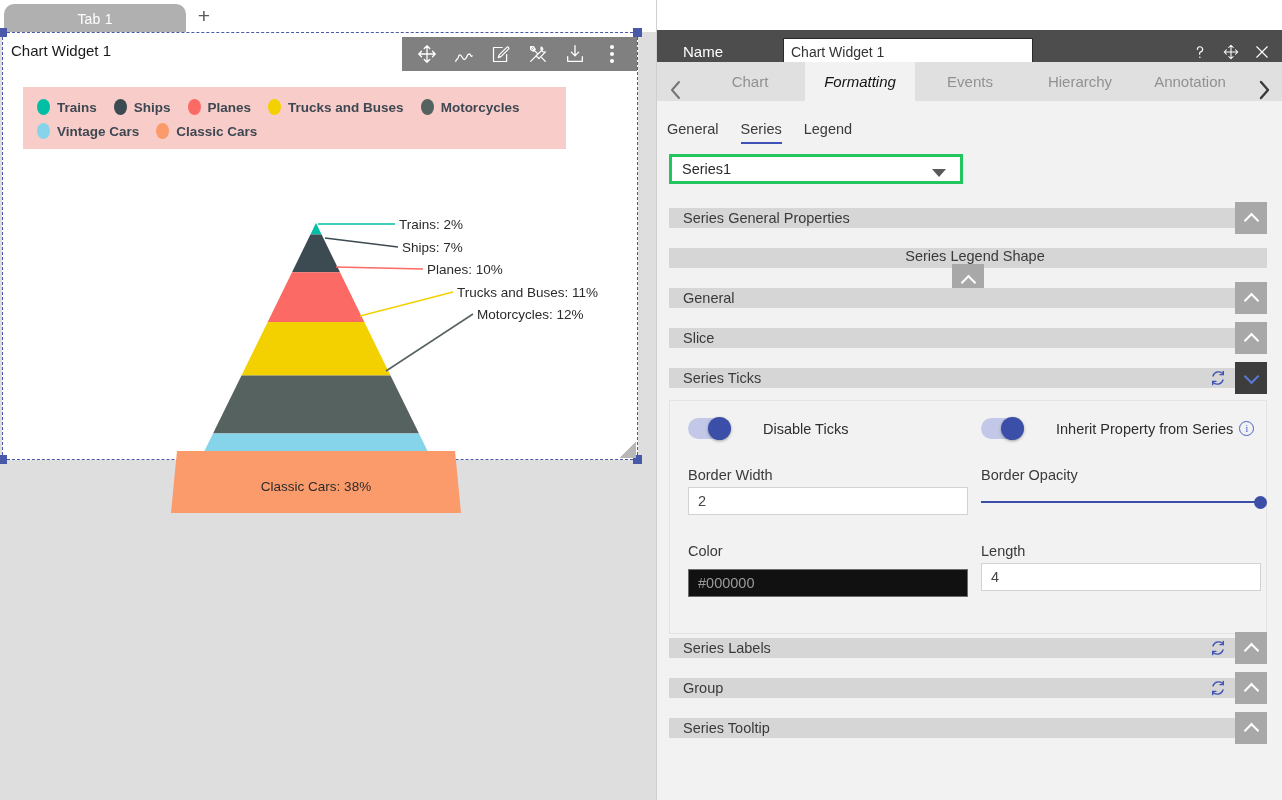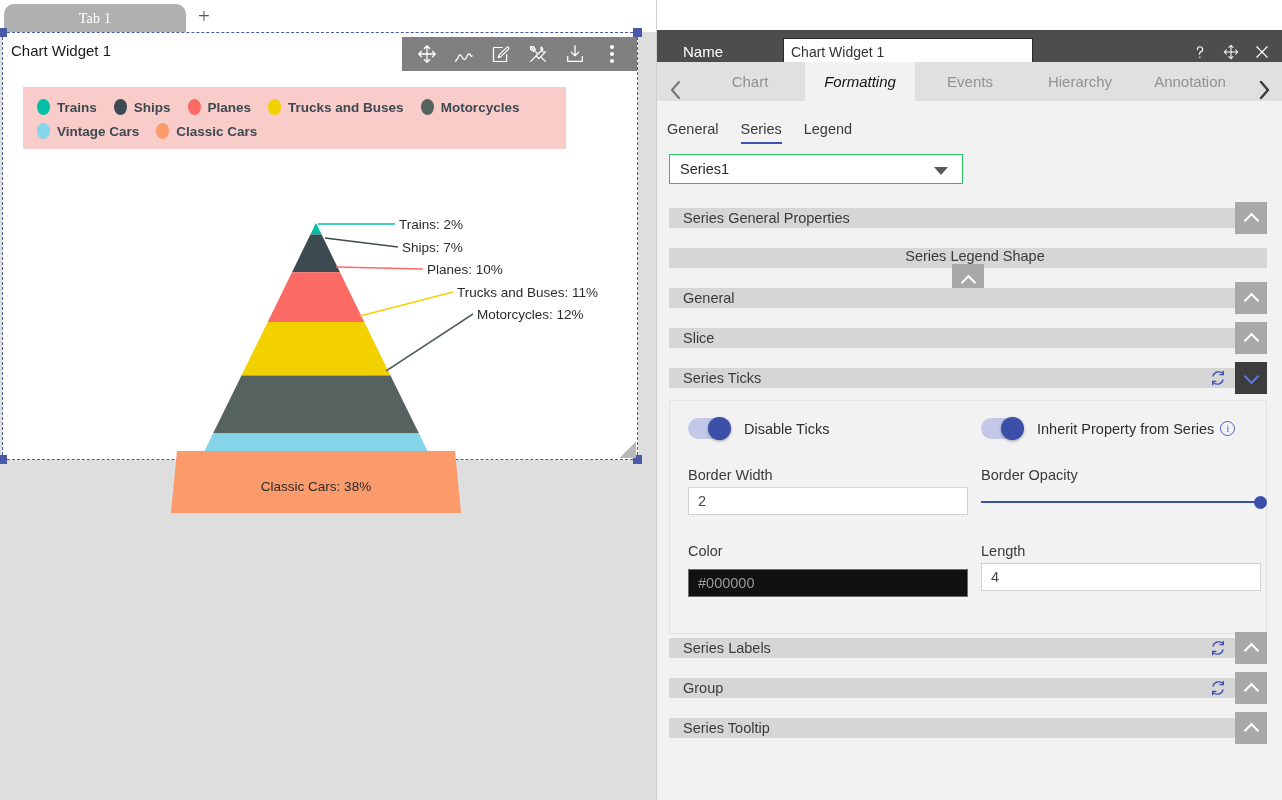--- a/index.html
+++ b/index.html
@@ -14,21 +14,20 @@
   
   #left-pane {
     position: absolute; left: 0; top: 0;
     width: 656px; height: 800px;
     background: #dedede;
   }
   #tabbar {
     position: absolute; left: 0; top: 0;
     width: 656px; height: 32px;
     background: #ffffff;
-    font-family: Liberation Serif, serif;
   }
   .tab {
     position: absolute; left: 4px; top: 4px;
     width: 182px; height: 30px;
     background: #b0b0b0;
     border-radius: 10px 10px 0 0;
     color: #ffffff;
     font-size: 14px;
     display: flex; align-items: center; justify-content: center;
     letter-spacing: .2px;
@@ -191,21 +190,21 @@
   .sub-tab.active::after {
     content: ''; position: absolute; left: 0; right: 0; bottom: -4px;
     height: 2px; background: #3f51b5;
   }
 
   
   #series-select {
     position: absolute; left: 12px; top: 154px;
     width: 294px; height: 30px;
     background: #ffffff;
-    border: 1px solid #22c55e;
+    border: 3px solid #22c55e;
     display: flex; align-items: center;
     padding: 0 10px;
     font-size: 14.5px; color: #2b2b2b;
   }
   #series-select .caret {
     position: absolute; right: 14px; top: 12px;
     width: 0; height: 0;
     border-left: 7px solid transparent;
     border-right: 7px solid transparent;
     border-top: 8px solid #595959;
@@ -257,21 +256,21 @@
     position: relative;
     margin-right: 13px;
     flex: none;
   }
   .toggle .knob {
     position: absolute; right: 0px; top: -1px;
     width: 23px; height: 23px; border-radius: 50%;
     background: #3c4fa8;
     box-shadow: 0 1px 3px rgba(0,0,0,.35);
   }
-  .toggle-label { font-size: 14.5px; color: #2e2e2e; }
+  .toggle-label { font-size: 14.5px; color: #2e2e2e; margin-left: 19px; }
   .info-icon {
     display:inline-flex; align-items:center; justify-content:center;
     width: 15px; height: 15px; border-radius: 50%;
     border: 1px solid #4a63c7; color: #4a63c7;
     font-size: 10px; margin-left: 6px;
     font-family: "Liberation Serif", serif;
   }
   .field-label {
     position: absolute; font-size: 14.5px; color: #3a3a3a;
   }

